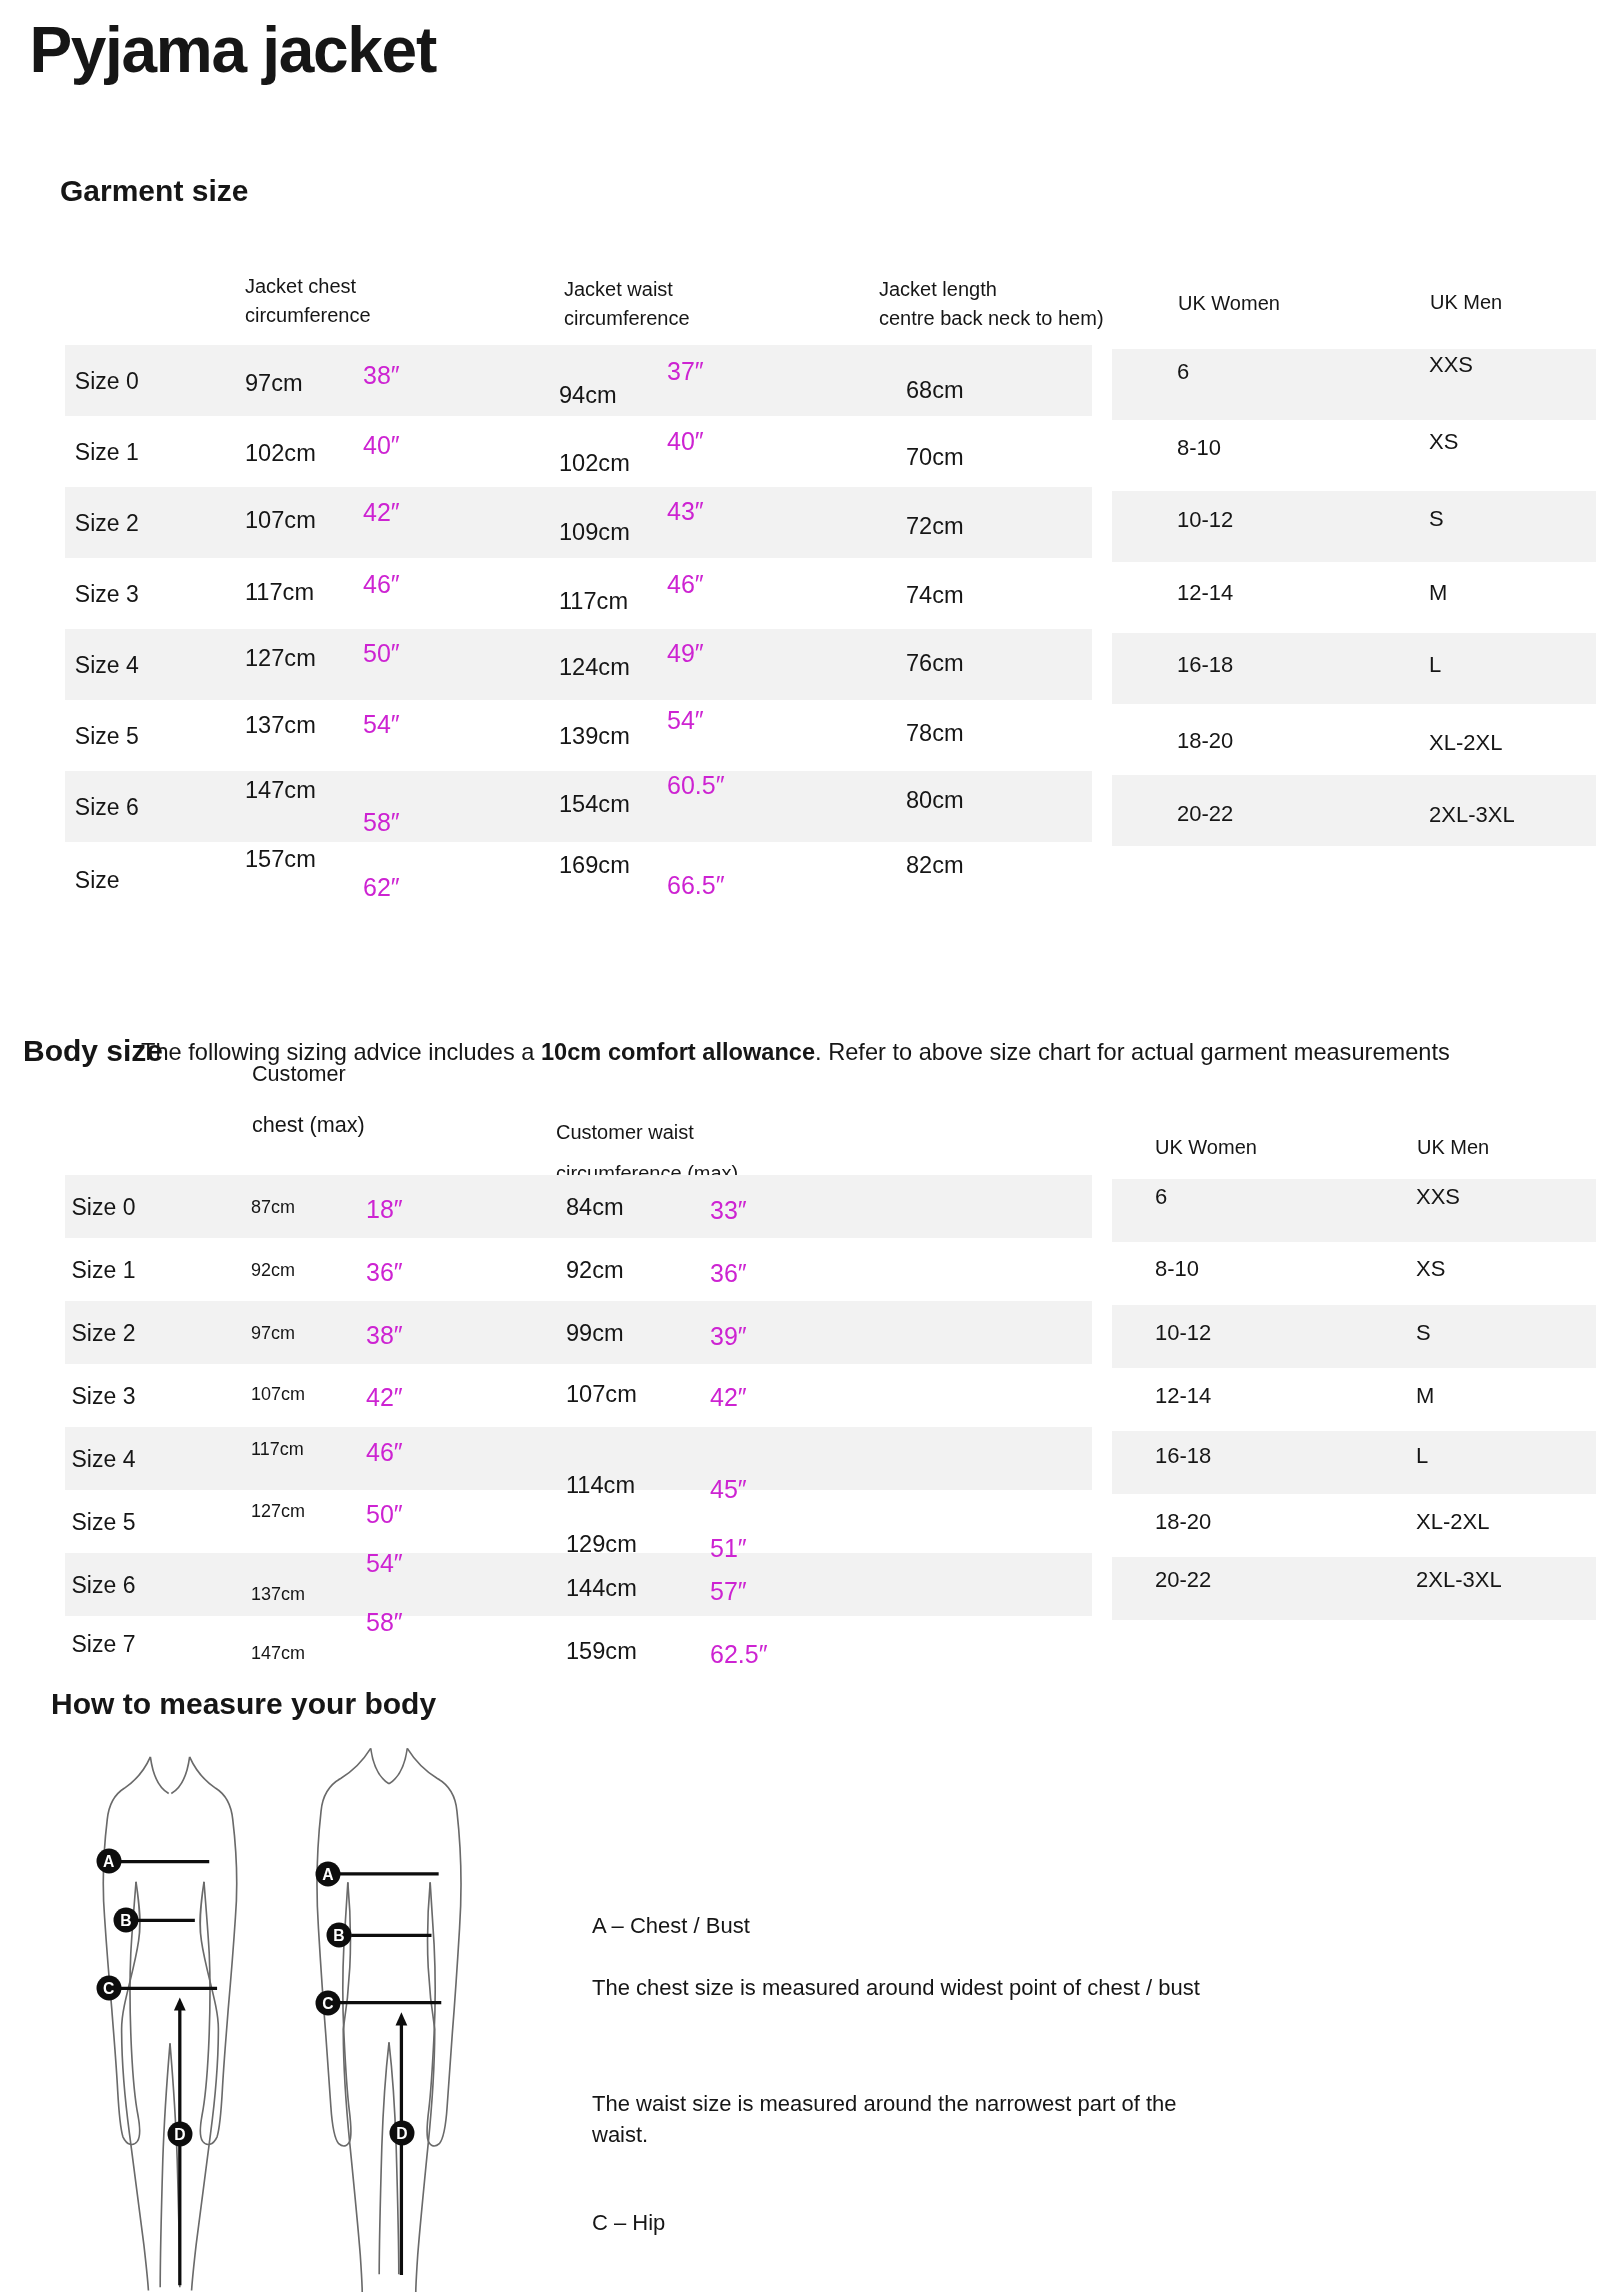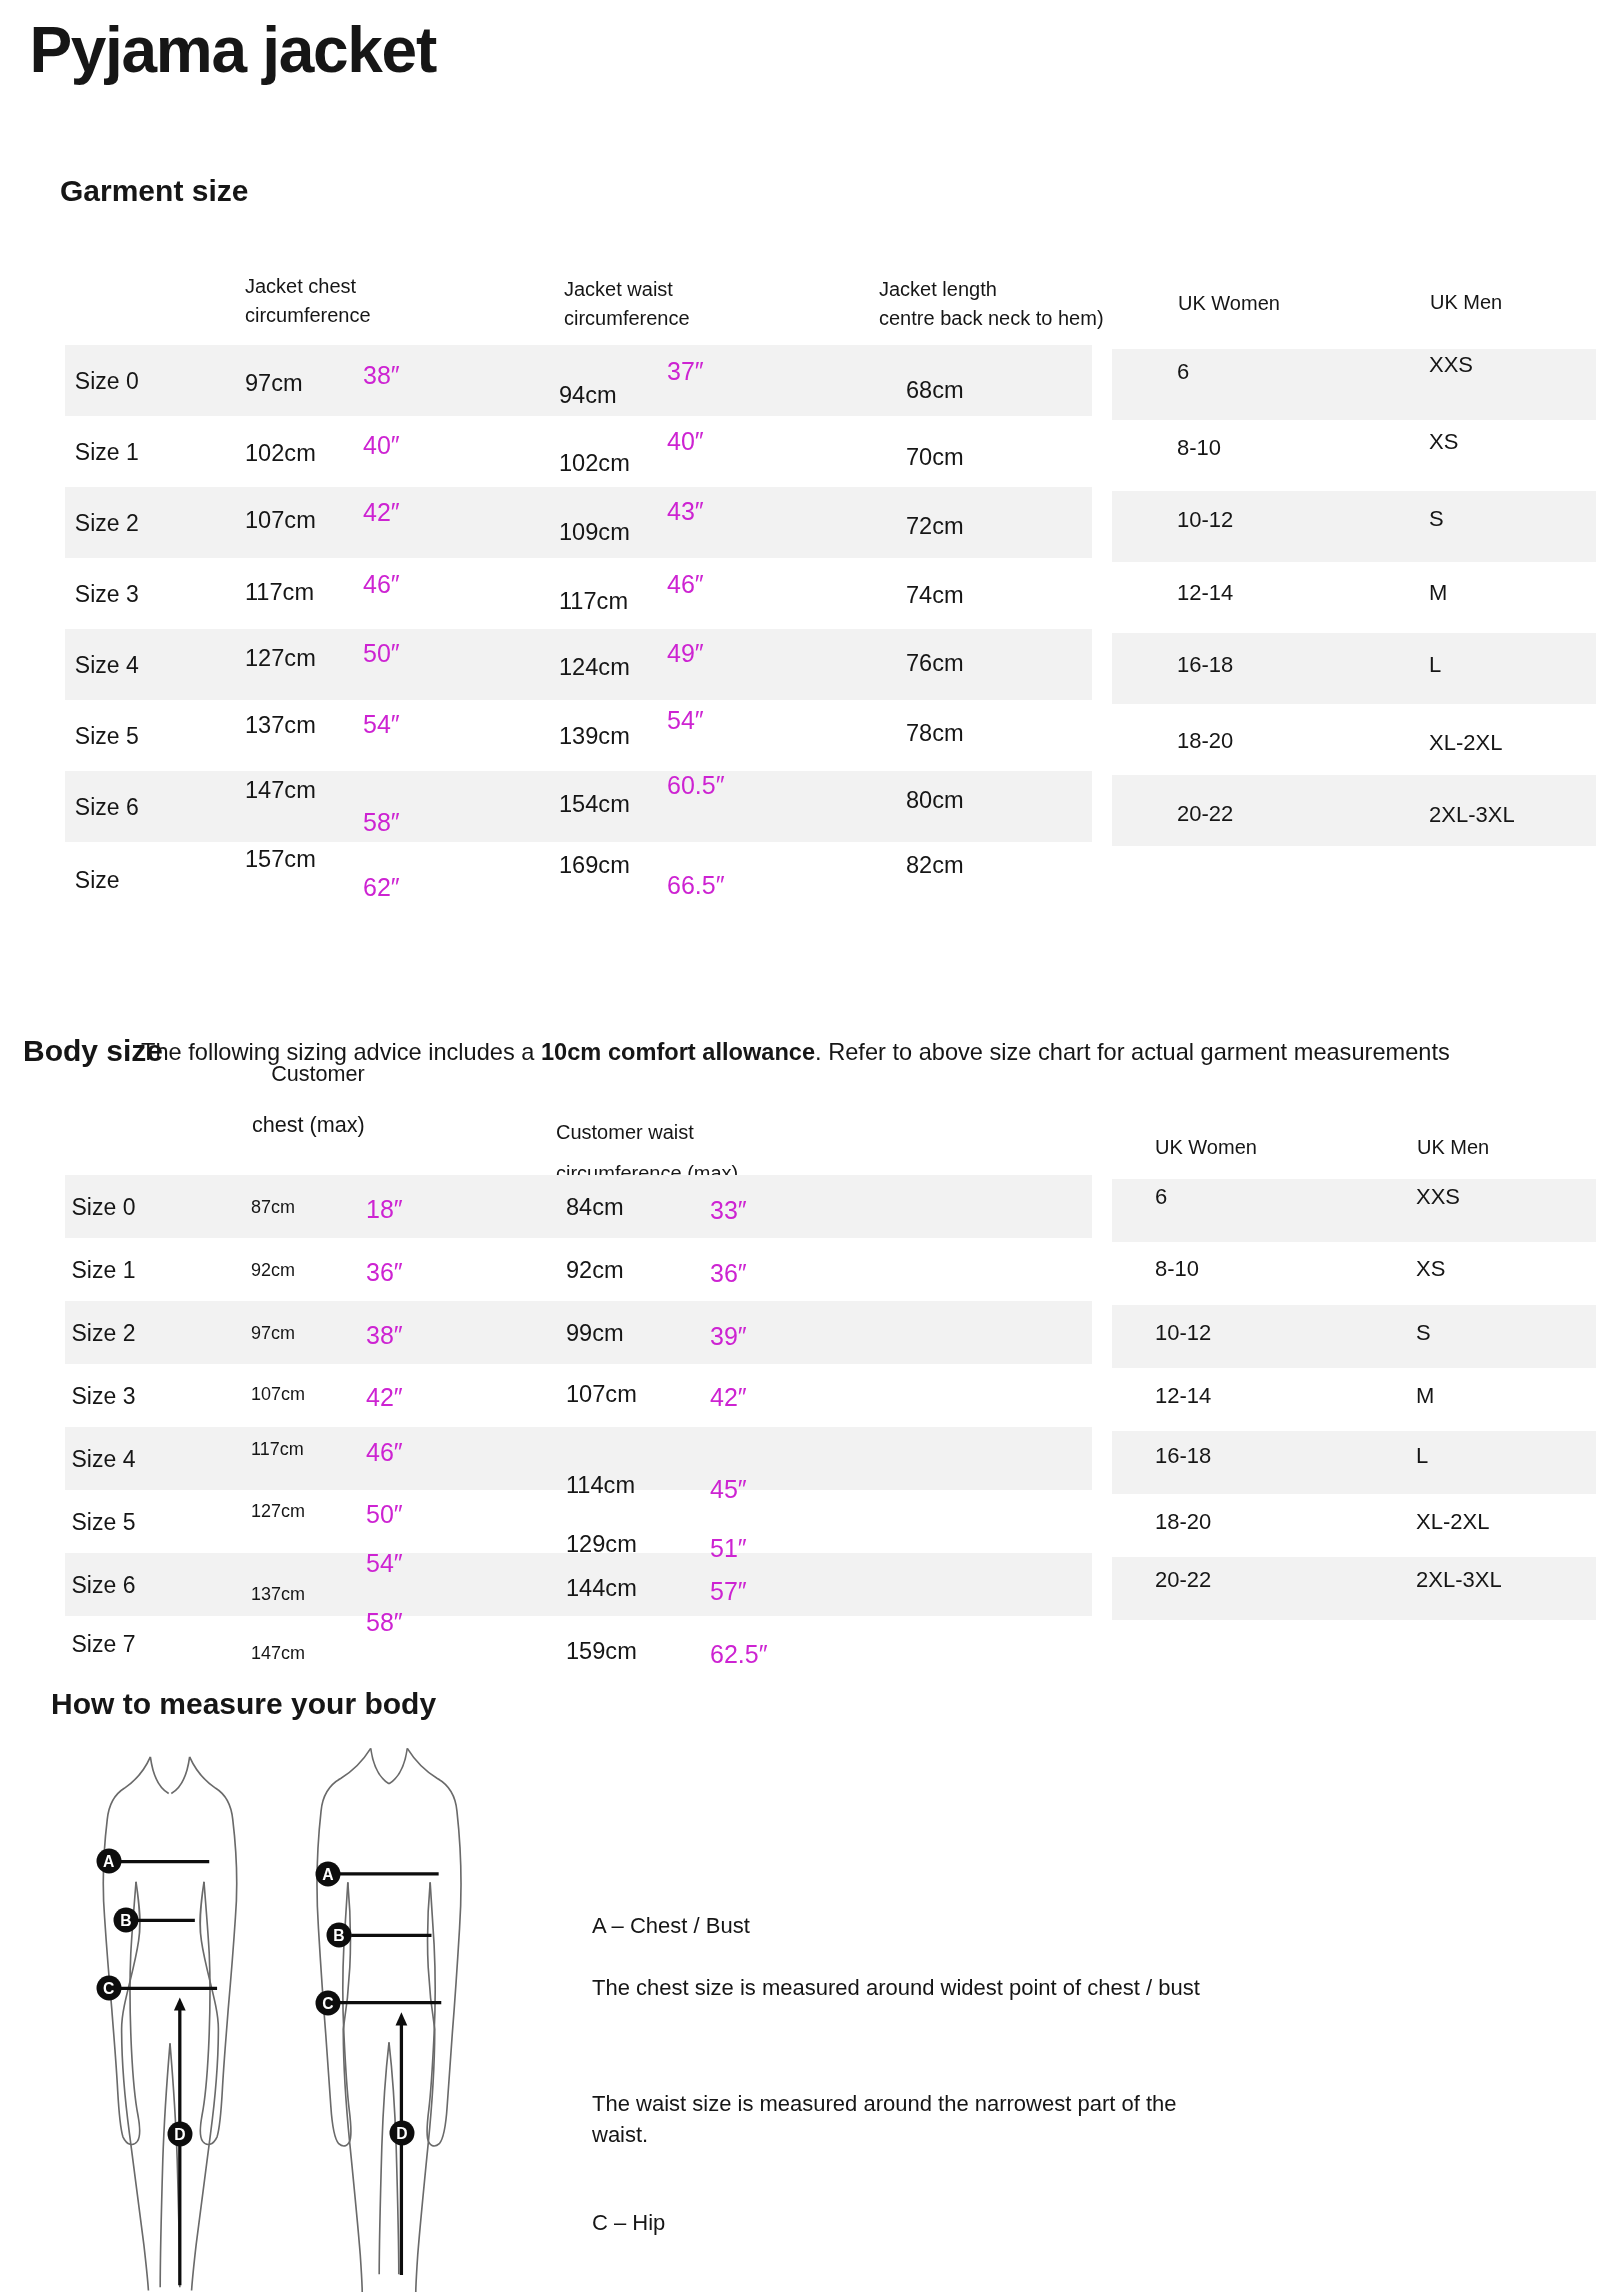--- a/index.html
+++ b/index.html
@@ -180,21 +180,21 @@
       <span class="cell c-wom"></span>
       <span class="cell c-men"></span>
     </div>
   </div>
 
   <div class="abs h-section" style="left:23px;top:1034px;">Body size</div>
   <div class="abs intro" style="left:141px;top:1039px;">
     <span>The following sizing advice includes a </span><b>10cm comfort allowance</b><span>. Refer to above size chart for actual garment measurements</span>
   </div>
 
-  <div class="abs col-head" style="left:252px;top:1048px;line-height:51px;font-size:21.6px;text-align:right;">Customer
+  <div class="abs col-head" style="left:252px;top:1048px;line-height:51px;font-size:21.6px;">Customer
 chest (max)</div>
   <div class="abs col-head" style="left:556px;top:1112px;line-height:41px;">Customer waist
 circumference (max)</div>
   <div class="abs col-head single" style="left:1155px;top:1136px;">UK Women</div>
   <div class="abs col-head single" style="left:1417px;top:1136px;">UK Men</div>
 
   <div class="tbl b" style="top:1175px;">
 
     <div class="trow stripe">
       <span class="cell b-size">Size 0</span>

